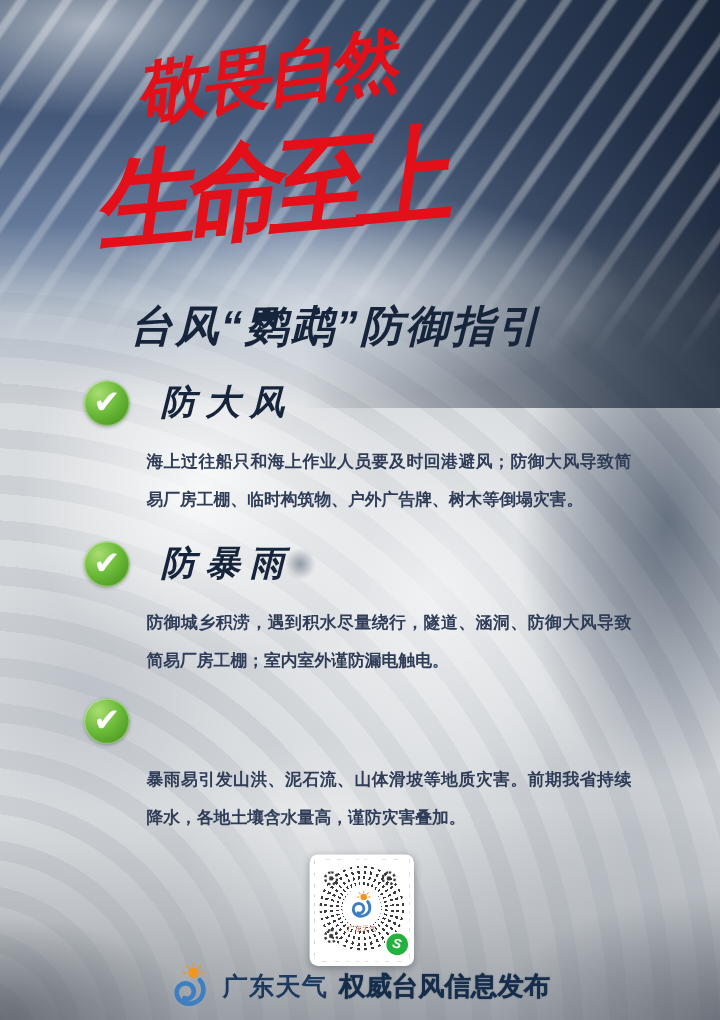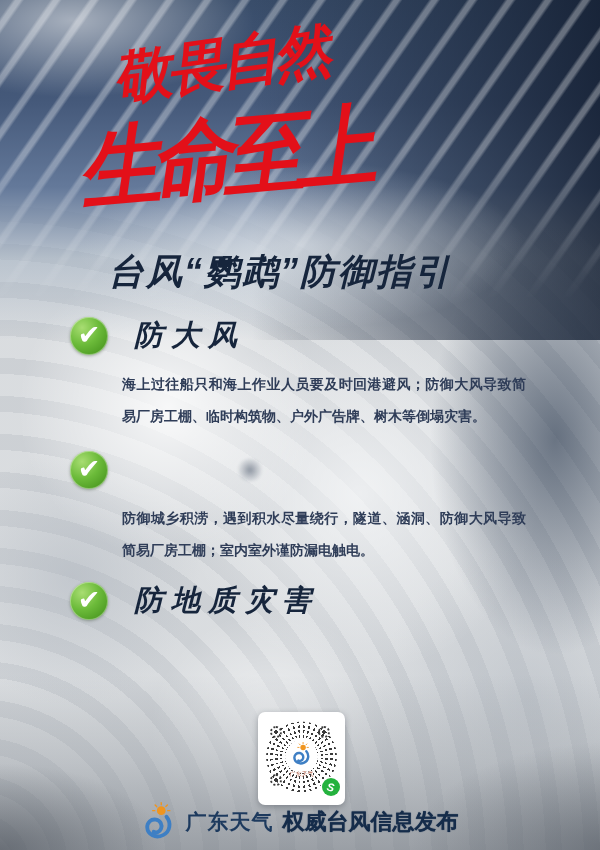--- a/index.html
+++ b/index.html
@@ -116,31 +116,32 @@
       <h3>防大风</h3>
     </div>
     <p>海上过往船只和海上作业人员要及时回港避风；防御大风导致简易厂房工棚、临时构筑物、户外广告牌、树木等倒塌灾害。</p>
   </section>
 
   <section class="tip" style="top:450px;">
     <div class="tip-row">
       <div class="check">
         <span>✔</span>
       </div>
+      <h3>防暴雨</h3>
     </div>
     <p>防御城乡积涝，遇到积水尽量绕行，隧道、涵洞、防御大风导致简易厂房工棚；室内室外谨防漏电触电。</p>
   </section>
 
   <section class="tip" style="top:581px;">
     <div class="tip-row">
       <div class="check">
         <span>✔</span>
       </div>
-      <h3>防地质灾害</h3>
     </div>
+    <p>暴雨易引发山洪、泥石流、山体滑坡等地质灾害。前期我省持续降水，各地土壤含水量高，谨防灾害叠加。</p>
   </section>
 
   <div class="qr-card">
     <div class="qr-dots">
       <div class="gear tl"></div>
       <div class="gear tr"></div>
       <div class="gear bl"></div>
     </div>
     <div class="qr-logo">
       <svg viewBox="0 0 40 46">

